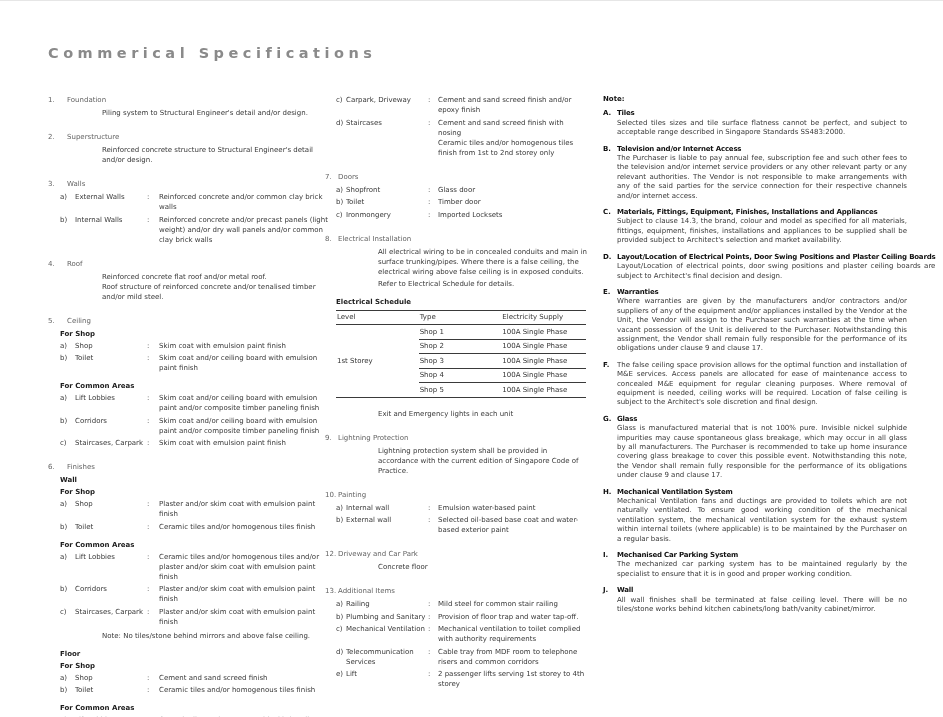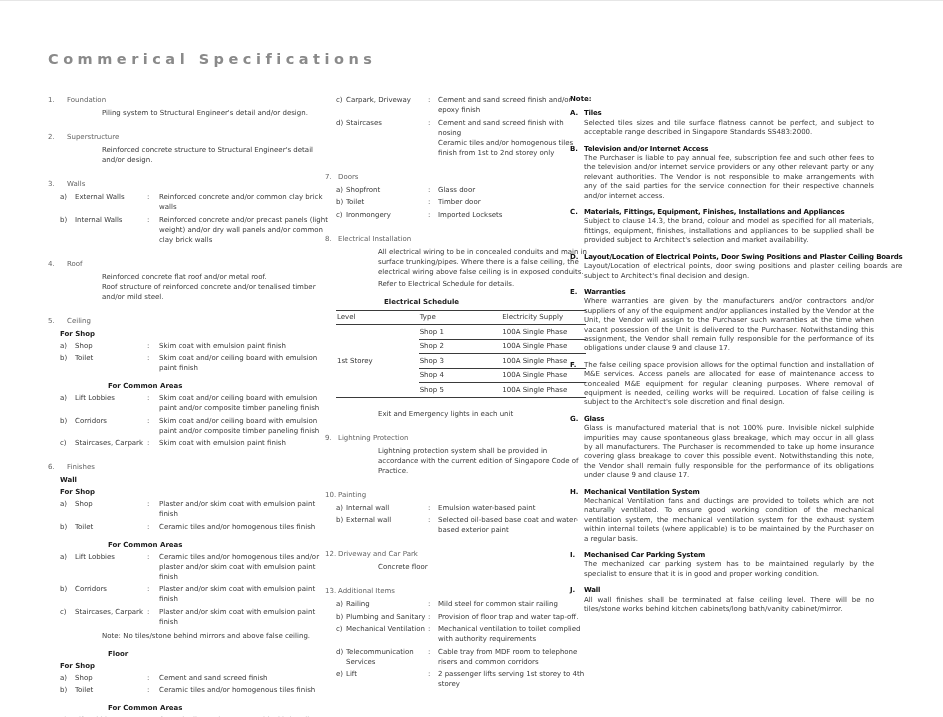--- a/index.html
+++ b/index.html
@@ -2,38 +2,38 @@
 <html><head>
 <meta charset="utf-8">
 <style>
   html,body{margin:0;padding:0;}
   body{
     width:943px;height:717px;background:#ffffff;position:relative;overflow:hidden;
     font-family:"DejaVu Sans","Liberation Sans",sans-serif;color:#383838;
   }
   .page{position:absolute;inset:0;border-top:1px solid #e6e6e6;}
   .page-title{
-    position:absolute;left:48px;top:50px;
+    position:absolute;left:48px;top:44px;
     font-size:14.5px;font-weight:bold;letter-spacing:4.5px;color:#8a8a8a;
     white-space:nowrap;
   }
   .col{position:absolute;top:94px;font-size:7px;line-height:10px;}
   .col-left{left:48px;width:281px;}
   .col-mid{left:325px;width:264px;}
-  .col-right{left:570px;width:304px;line-height:9.4px;}
+  .col-right{left:603px;width:304px;line-height:9.4px;}
 
   .spec-section{margin-bottom:14px;}
   .sec-row{display:grid;grid-template-columns:19px 1fr;margin-bottom:3px;color:#636363;}
   .col-mid .sec-row{grid-template-columns:13px 1fr;}
   .sec-body{padding-left:12px;}
   .col-mid .sec-body{padding-left:11px;}
 
   .para{margin:1px 0 2px;white-space:pre-line;padding-left:42px;}
   .subhead{font-weight:bold;color:#1c1c1c;margin:2px 0 2px;}
-  .items + .subhead,.para + .subhead{margin-top:8px;margin-left:48px;}
+  .items + .subhead,.para + .subhead{margin-top:8px;}
   .items + .para{margin-top:4px;}
 
   .item{display:grid;grid-template-columns:15px 72px 12px 1fr;margin-bottom:2.5px;}
   .col-mid .item{grid-template-columns:10px 82px 10px 1fr;}
   .item-value{white-space:pre-line;}
 
   .es-table{width:99%;border-collapse:collapse;margin:3px 0 11px;line-height:8.5px;}
   .es-table th,.es-table td{font-weight:normal;text-align:left;font-size:7px;
     padding:2.5px 2px 2.5px 1px;color:#333;}
   .es-table thead th{border-top:1px solid #3a3a3a;border-bottom:1.6px solid #3a3a3a;}

